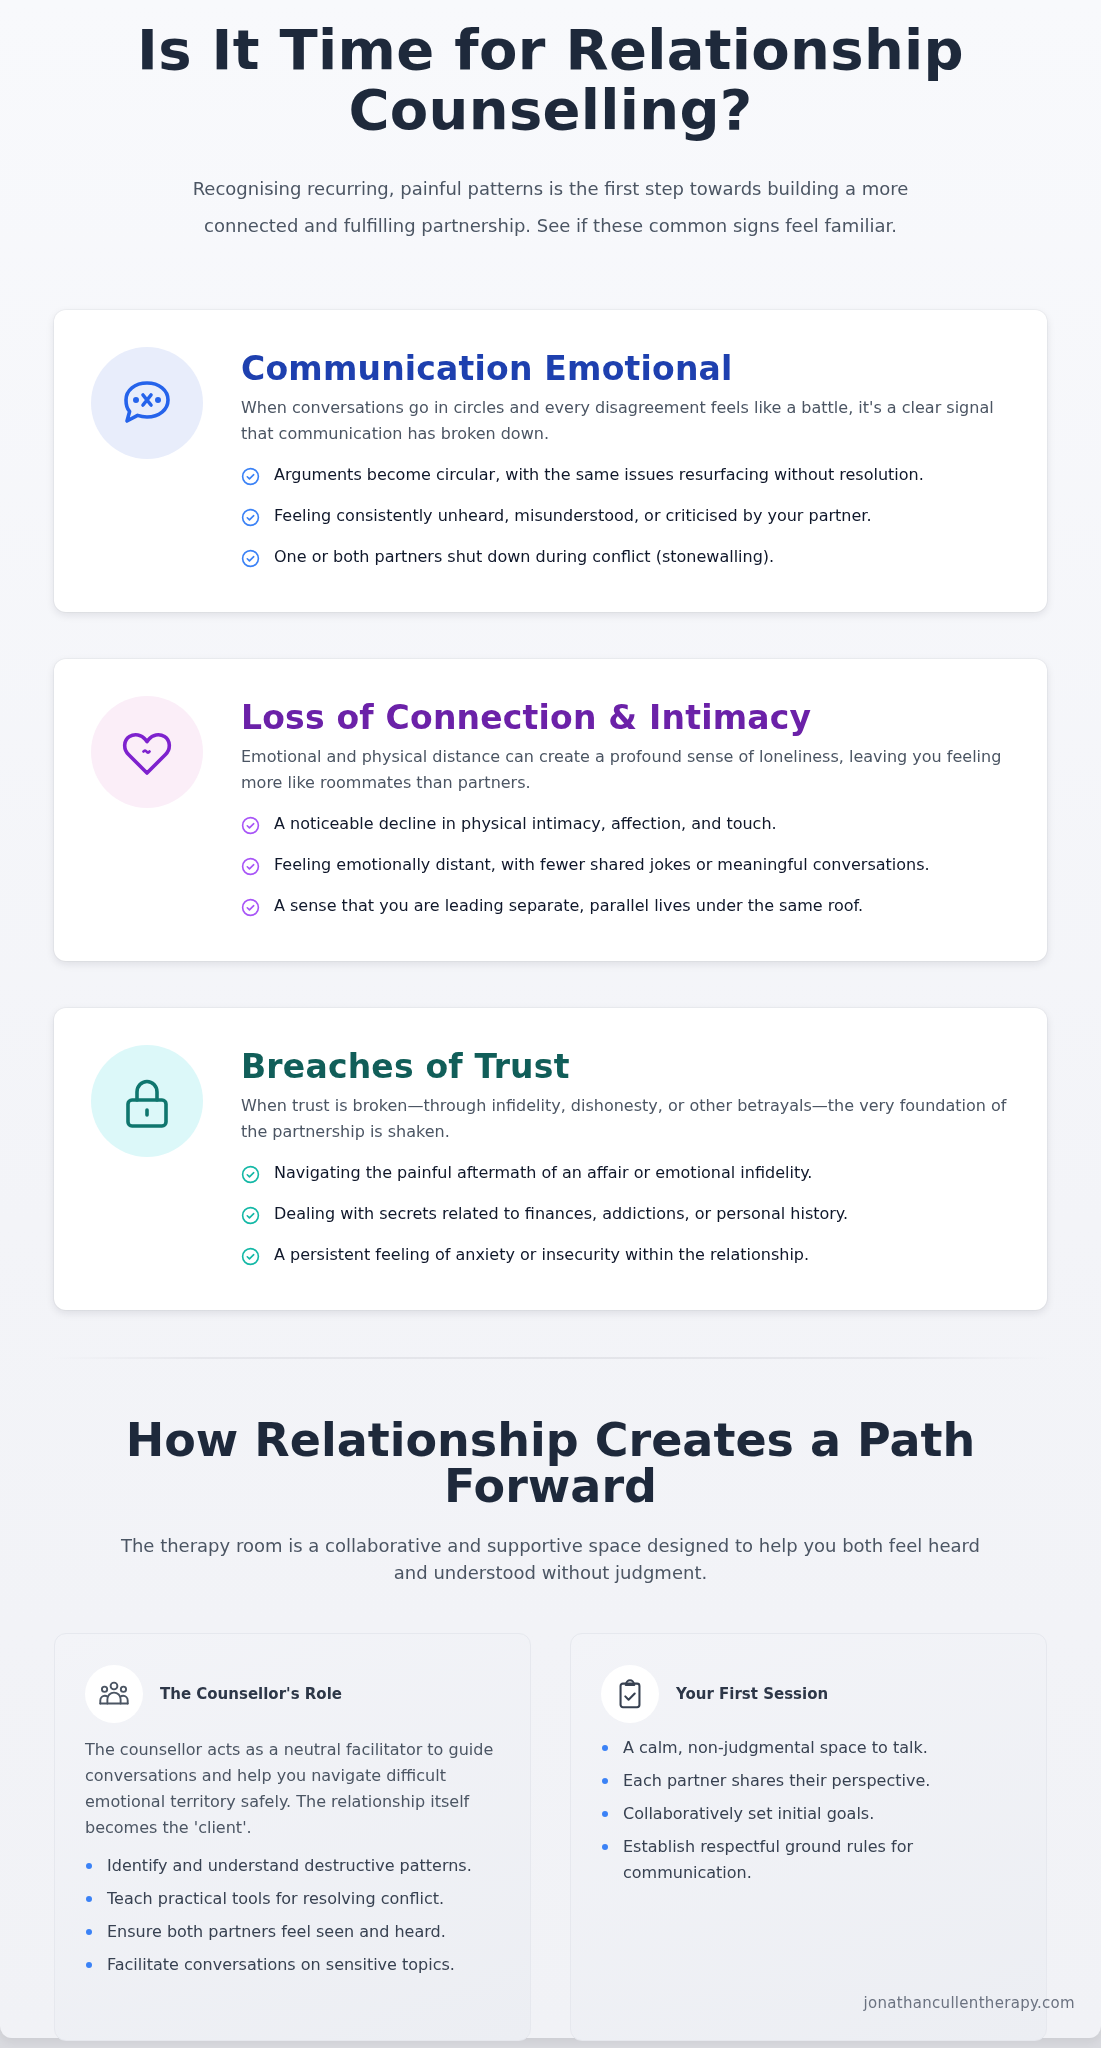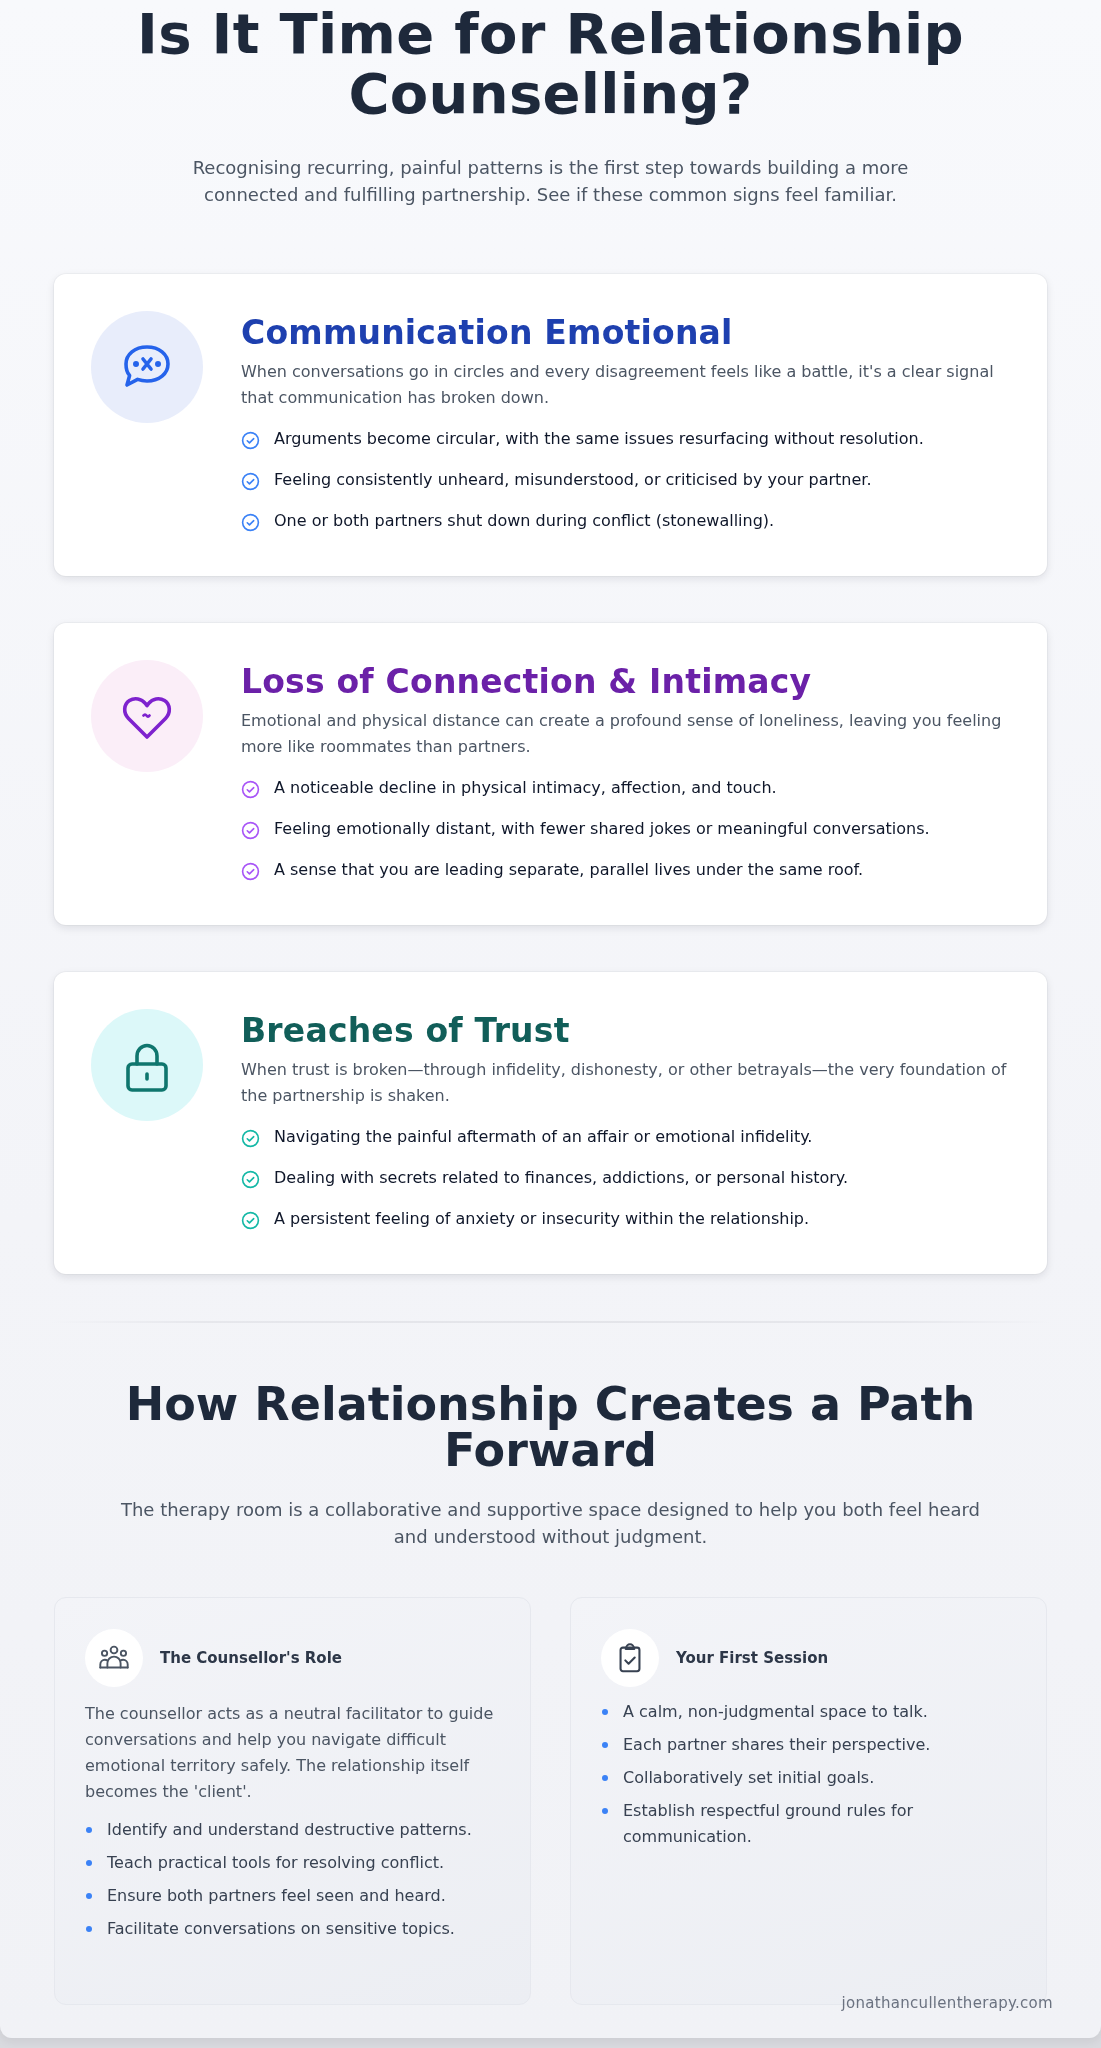--- a/index.html
+++ b/index.html
@@ -11,35 +11,35 @@
       overflow: hidden;
     }
     .page {
       width: 1101px;
       height: 2038px;
       background: linear-gradient(180deg, #f8f9fc 0%, #f3f4f8 60%, #f1f2f6 100%);
       border-radius: 0 0 12px 12px;
       position: relative;
       box-shadow: 0 4px 8px rgba(0,0,0,0.06);
     }
-    .hero { text-align: center; padding-top: 4px; }
+    .hero { text-align: center; padding-top: 20px; }
     .hero h1 {
       font-size: 56px;
       font-weight: 700;
       line-height: 60px;
       color: #1e293b;
       letter-spacing: 0.3px;
       width: 900px;
       margin: 0 auto;
     }
     .hero p {
       margin: 30px auto 0;
       width: 780px;
       font-size: 18px;
-      line-height: 27px;
+      line-height: 37px;
       color: #4b5563;
     }
     .signs { margin-top: 66px; }
     .sign-card {
       width: 993px;
       margin: 0 auto 47px;
       background: #ffffff;
       border-radius: 12px;
       box-shadow: 0 3px 8px rgba(15,23,42,0.10), 0 0 0 1px rgba(15,23,42,0.03);
       display: flex;
@@ -152,21 +152,21 @@
     .col-list li::before {
       content: "";
       position: absolute;
       left: 1px; top: 10px;
       width: 6px; height: 6px;
       border-radius: 50%;
       background: #3b82f6;
     }
     .footer-url {
       position: absolute;
-      right: 48px;
+      right: 26px;
       top: 1994px;
       font-size: 15px;
       color: #6b7280;
       letter-spacing: 0.3px;
     }
   </style>
 </head>
 <body>
 
 <div class="page">

